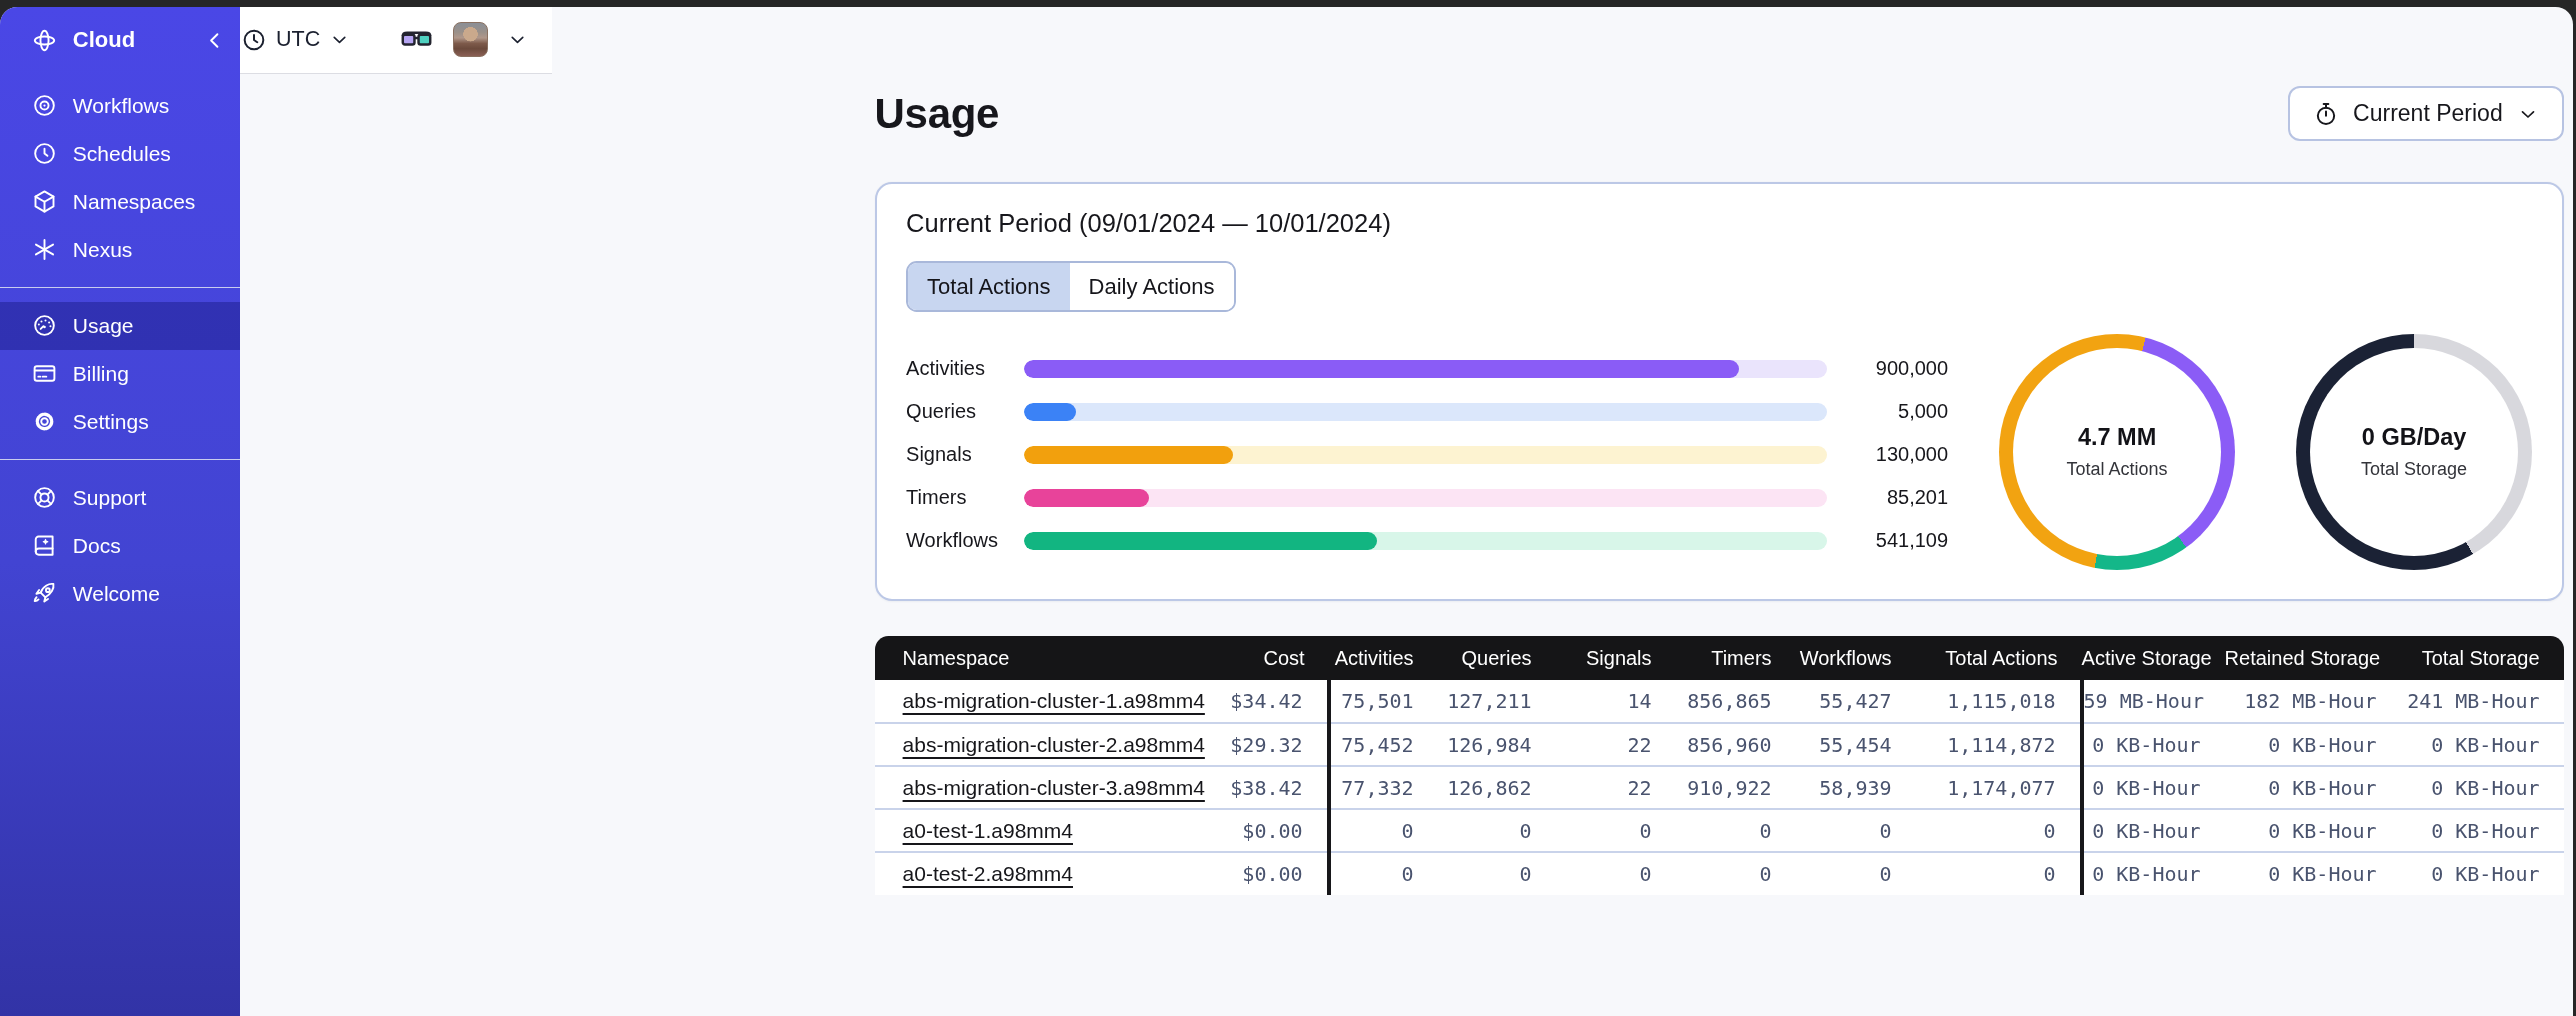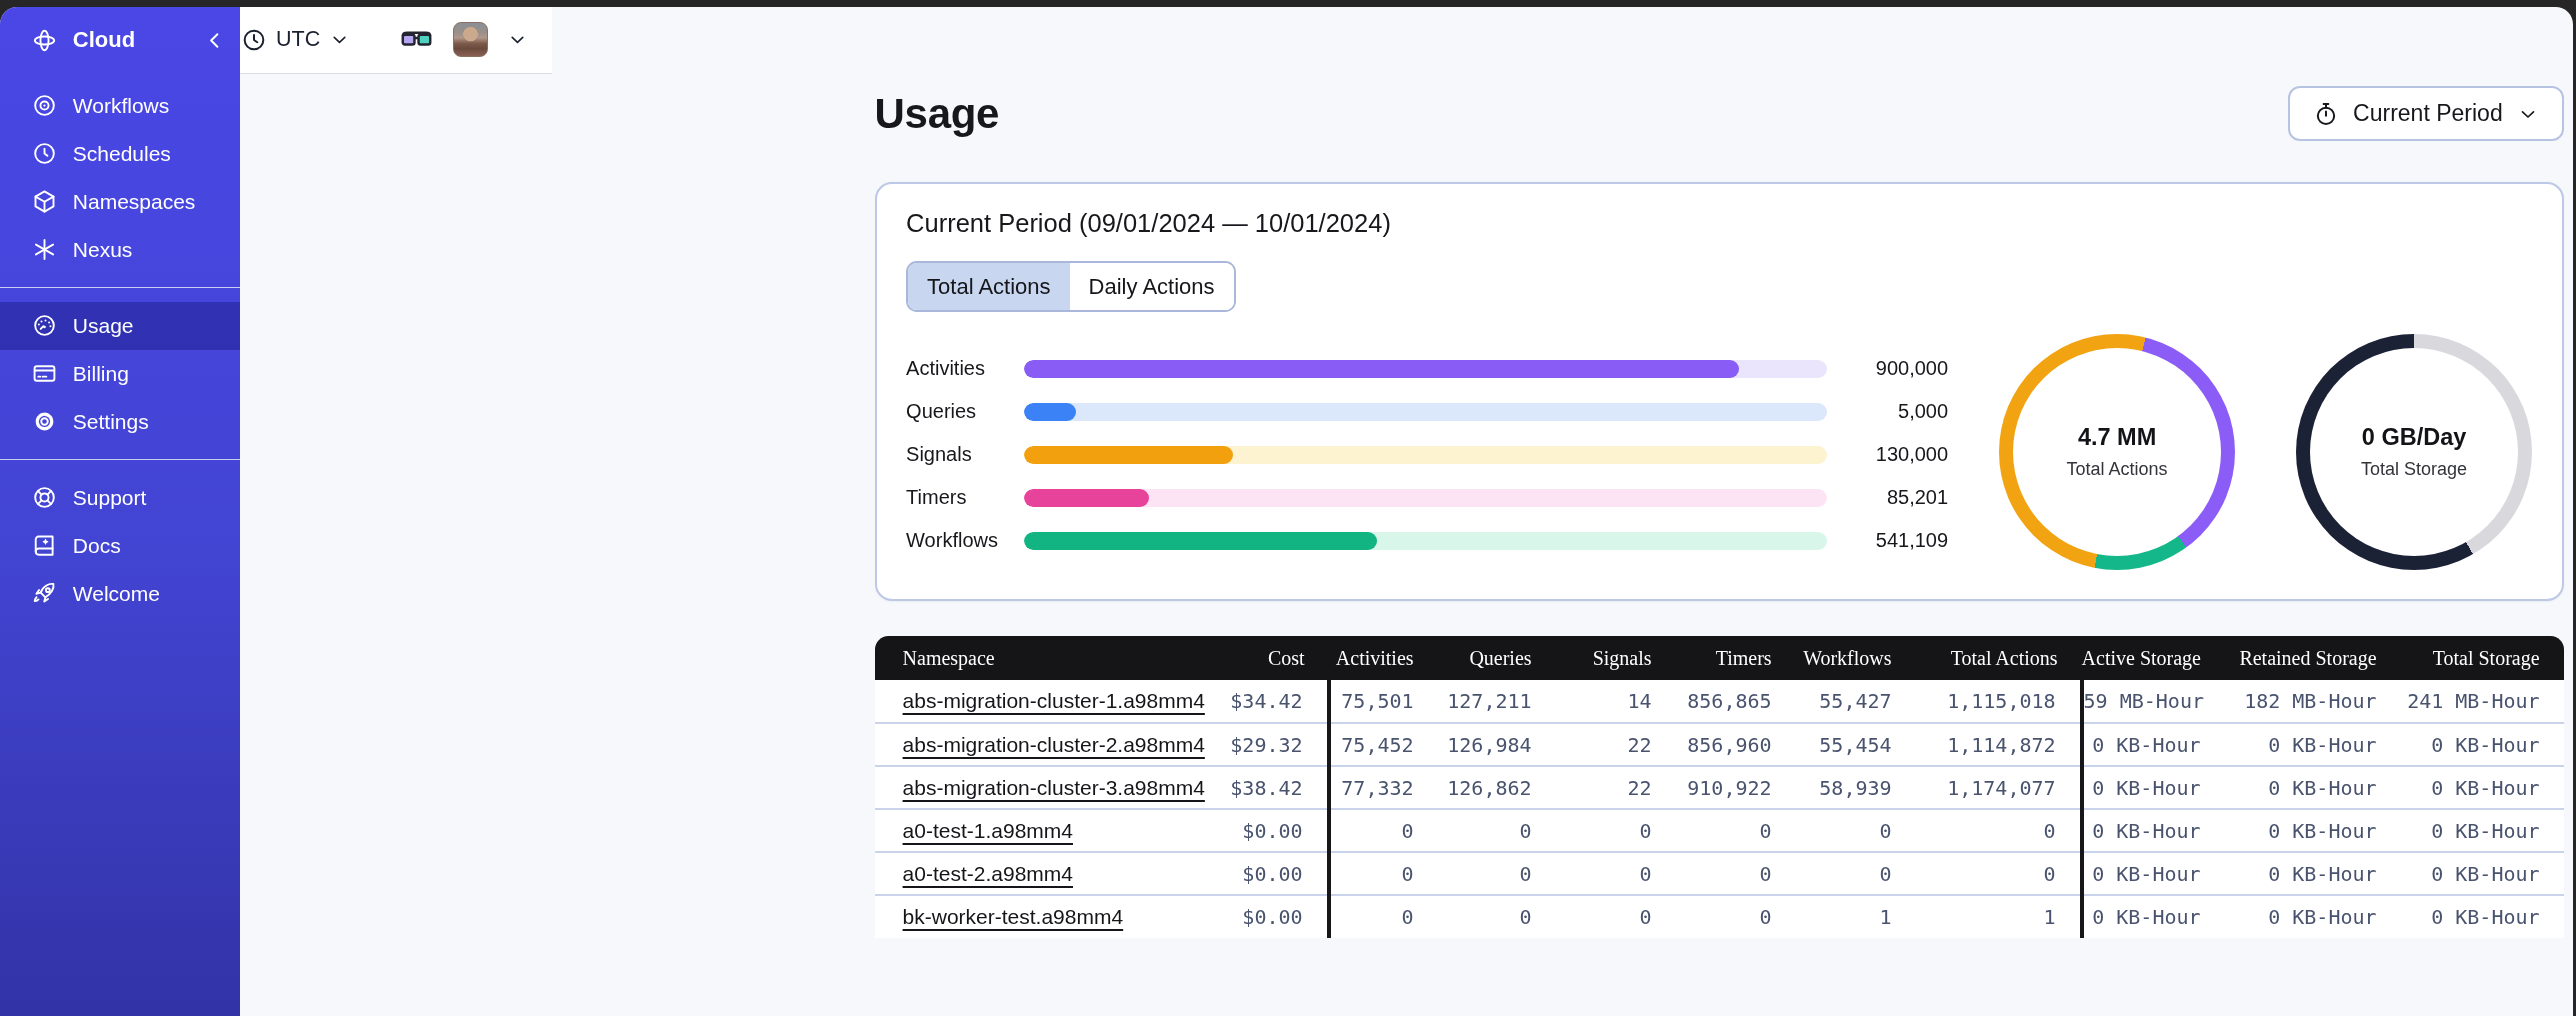--- a/index.html
+++ b/index.html
@@ -75,21 +75,21 @@
   .donut::after { content:""; position:absolute; inset:14px; background:#fff; border-radius:50%; }
   .donut-center { position:absolute; inset:0; z-index:2; display:flex; flex-direction:column;
                   align-items:center; justify-content:center; gap:8px; }
   .donut-value { font-size:23.5px; font-weight:600; color:#131318; }
   .donut-label { font-size:18px; color:#33343a; }
 
   
   .table-card { margin-top:35px; border-radius:13.4px 13.4px 0 0; overflow:hidden; }
   table { width:100%; border-collapse:collapse; table-layout:fixed; }
   thead th { background:#151517; color:#fff; font-size:20px; font-weight:500;
-             height:44px; padding:0 24px 0 0; text-align:right; white-space:nowrap;font-family:Liberation Serif, serif; }
+             height:44px; padding:0 24px 0 0; text-align:right; white-space:nowrap; }
   thead th:first-child { text-align:left; padding:0 0 0 28px; }
   tbody td { background:#fff; height:43px; font-family:"DejaVu Sans Mono", monospace;
              font-size:20px; color:#49536e; text-align:right; padding:0 24px 0 0;
              white-space:nowrap; overflow:hidden; }
   tbody td:first-child { text-align:left; padding:0 0 0 28px;
                          font-family:"Liberation Sans", sans-serif; }
   tbody tr + tr td { border-top:2px solid #c9d3ea; }
   tbody td.vdiv { border-left:4px solid #17171a; }
   .ns-link { color:#16161a; font-size:21px; text-decoration:underline;
              text-underline-offset:5.4px; text-decoration-thickness:1.7px; cursor:pointer; }
@@ -436,33 +436,20 @@
                 <td class="vdiv">0</td>
                 <td>0</td>
                 <td>0</td>
                 <td>0</td>
                 <td>0</td>
                 <td>0</td>
                 <td class="vdiv">0 KB-Hour</td>
                 <td>0 KB-Hour</td>
                 <td>0 KB-Hour</td>
               </tr>
-              <tr>
-                <td><a class="ns-link">bk-worker-test.a98mm4</a></td>
-                <td>$0.00</td>
-                <td class="vdiv">0</td>
-                <td>0</td>
-                <td>0</td>
-                <td>0</td>
-                <td>1</td>
-                <td>1</td>
-                <td class="vdiv">0 KB-Hour</td>
-                <td>0 KB-Hour</td>
-                <td>0 KB-Hour</td>
-              </tr>
             </tbody>
         </table>
       </section>
 
     </div>
   </div>
 </div>
 
 
 </body></html>

